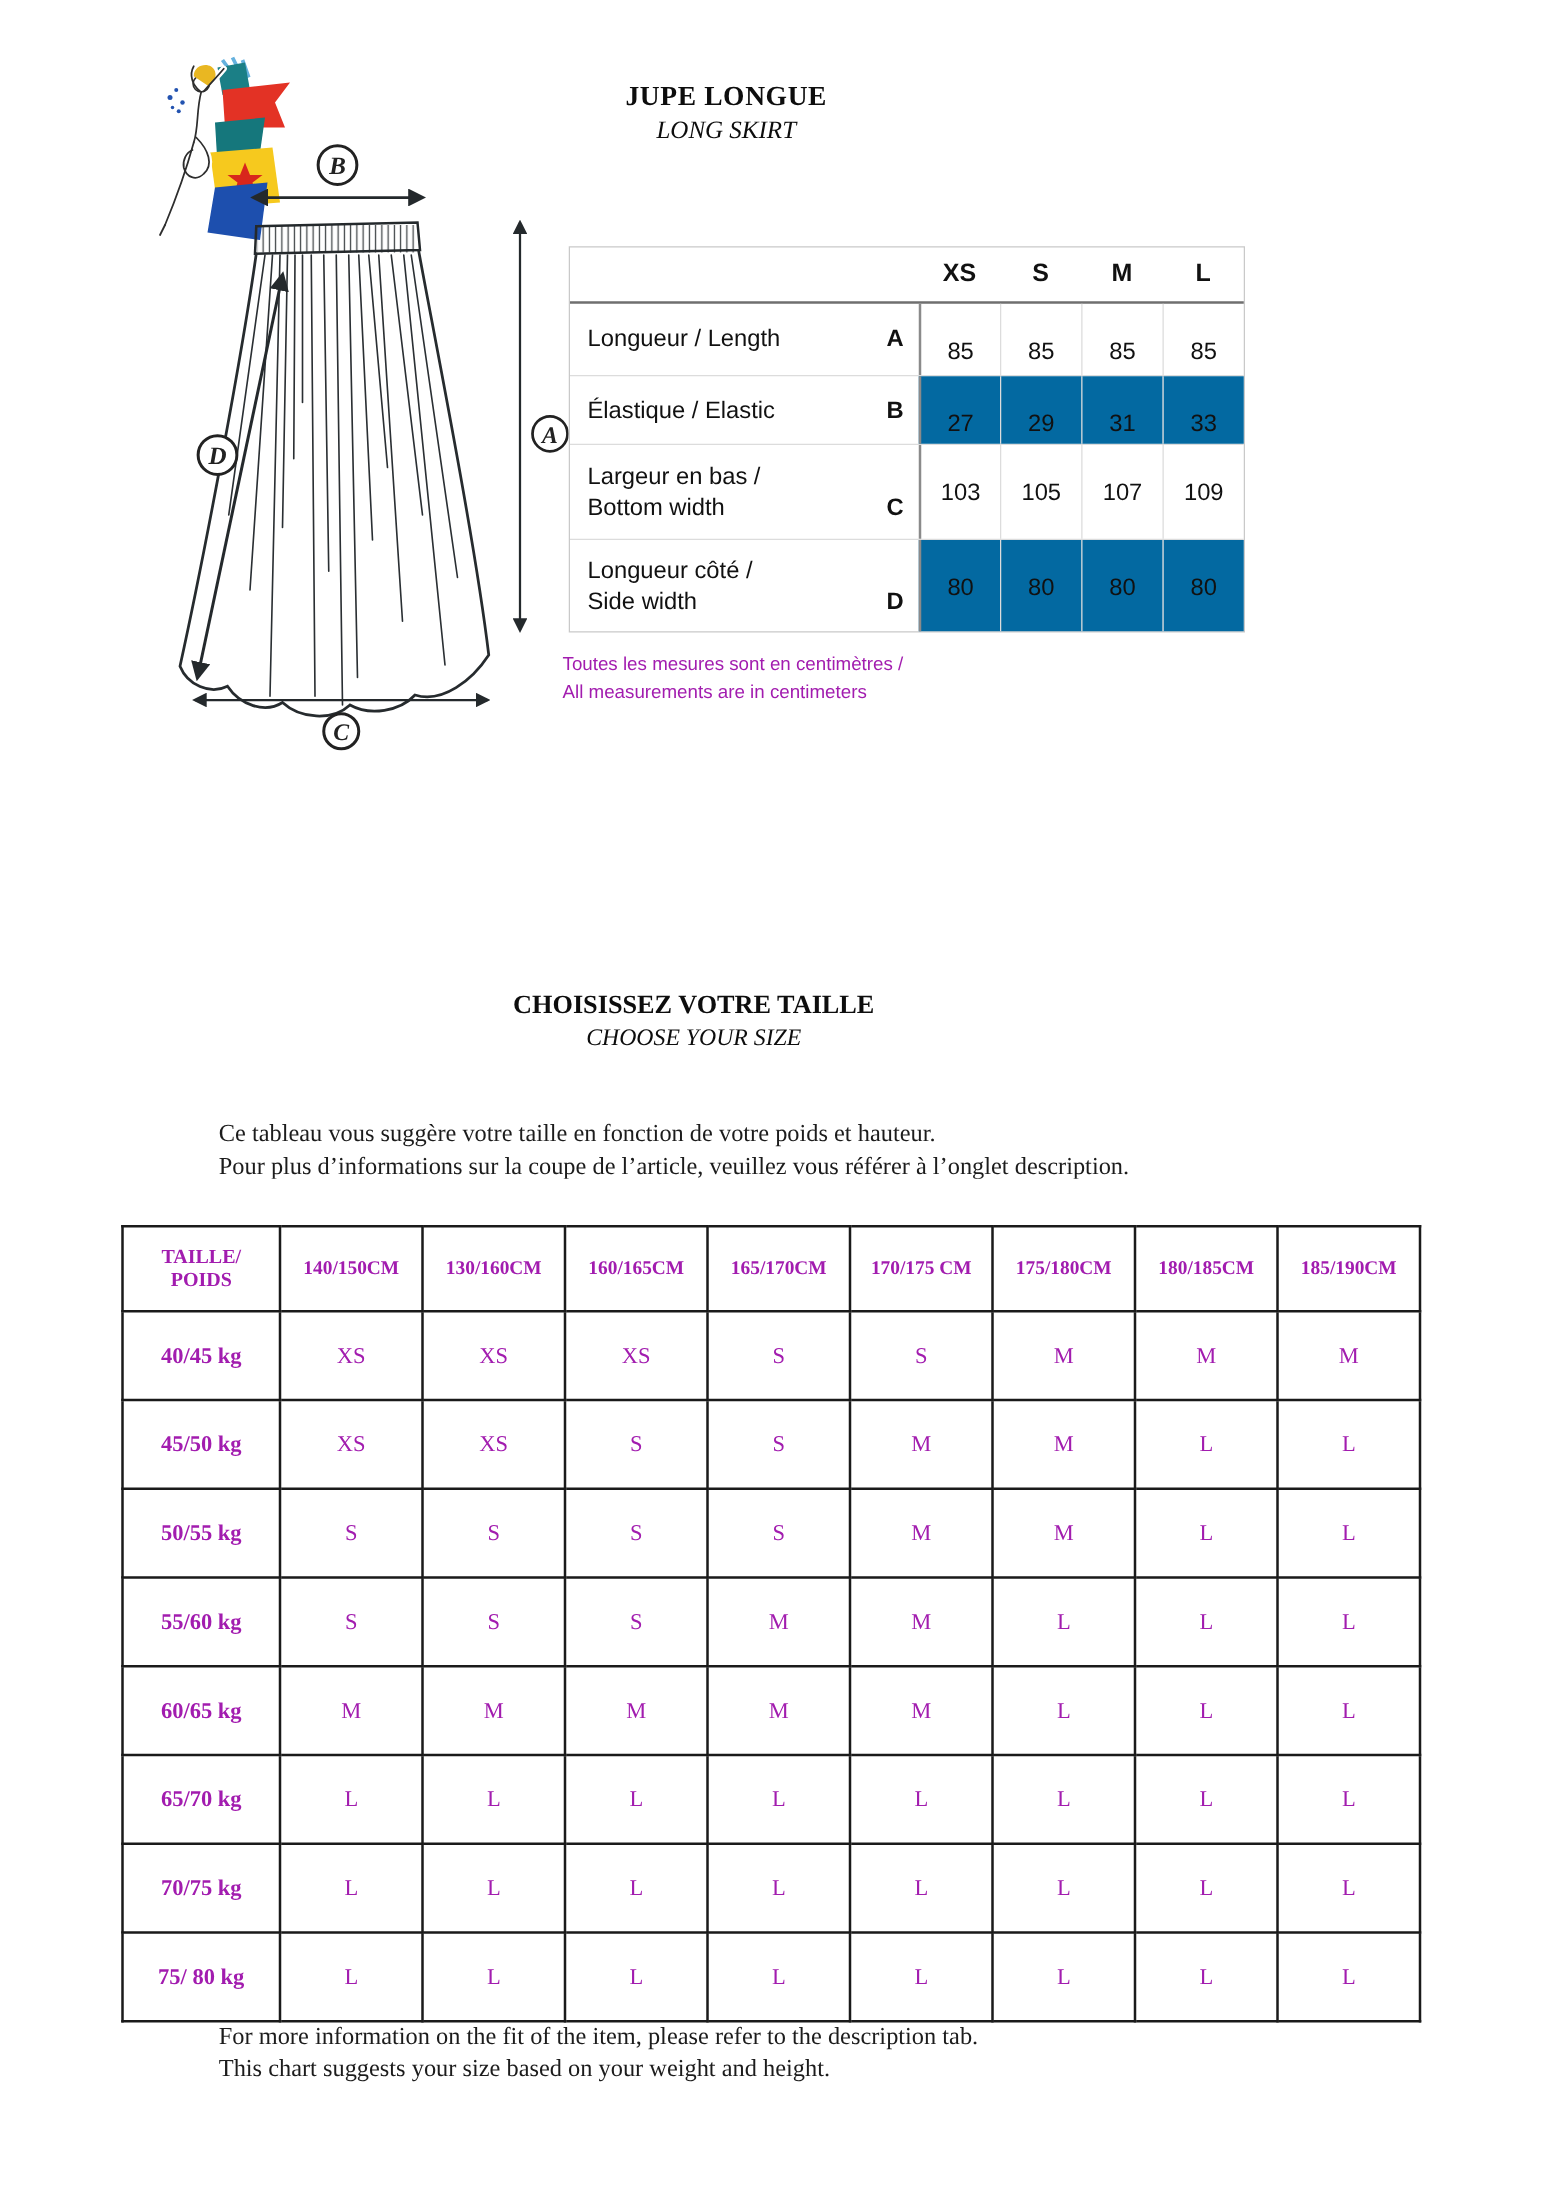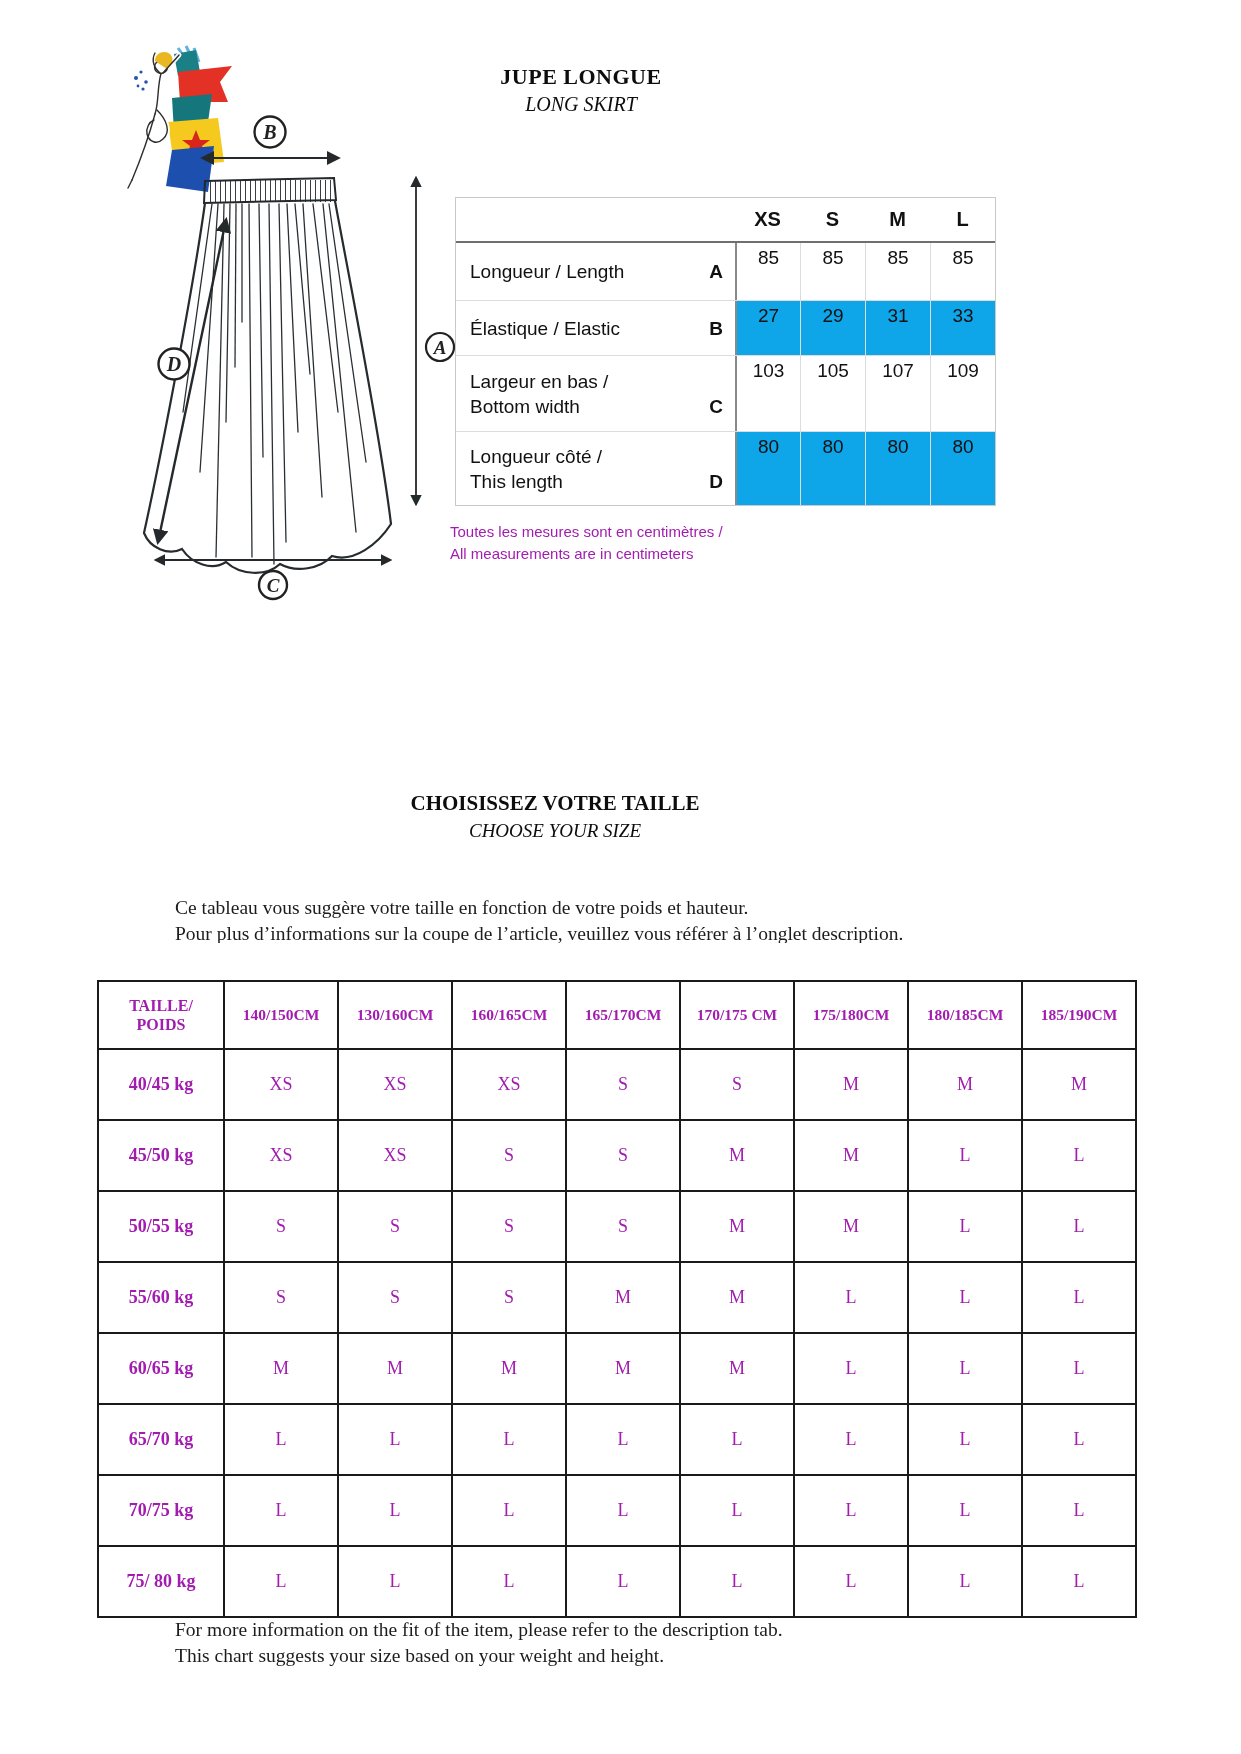--- a/index.html
+++ b/index.html
@@ -22,24 +22,24 @@
           font-family:"Liberation Sans",sans-serif;color:#111;}
   .mt-row{display:flex;border-top:1px solid #dcdcdc;box-sizing:border-box;}
   .mt-head{border-top:none;height:43px;}
   .mt-row:nth-child(2){border-top:2px solid #6f6f6f;}
   .mt-label{width:280px;box-sizing:border-box;display:flex;flex-direction:column;
             justify-content:center;padding:0 12px 0 14px;}
   .mt-line{display:flex;justify-content:space-between;align-items:baseline;
            font-size:19px;line-height:25px;}
   .mt-code{font-weight:700;}
   .mt-val{width:65.25px;box-sizing:border-box;display:flex;justify-content:center;
-          align-items:flex-start;padding-top:4px;border-left:1px solid #dcdcdc;font-size:19px;}
+          align-items:flex-start;padding-top:28px;border-left:1px solid #dcdcdc;font-size:19px;}
   .mt-val:nth-child(2){border-left:2px solid #8a8a8a;}
   .mt-head .mt-val{border-left:none;font-weight:700;font-size:20px;align-items:center;padding-top:0;}
-  .stripe .mt-val{background:#0ea5e9;}
+  .stripe .mt-val{background:#0369a1;}
 
   .units-note{position:absolute;left:450px;top:521px;width:572px;text-align:left;
               font-family:"Liberation Sans",sans-serif;font-size:15px;line-height:22px;color:#a21caf;}
 
   
   .choose-heading{position:absolute;left:0;top:791px;width:1110px;text-align:center;color:#0d0d0d;}
   .ch-fr{font-size:21px;font-weight:700;}
   .ch-en{font-size:19px;font-style:italic;margin-top:4px;}
 
   .text-para{position:absolute;font-size:19.5px;line-height:26px;color:#1c1c1c;white-space:nowrap;margin-top:11px;}
@@ -215,21 +215,21 @@
         <div class="mt-val">105</div>
         <div class="mt-val">107</div>
         <div class="mt-val">109</div>
       </div>
       <div class="mt-row stripe" style="height: 74px;">
         <div class="mt-label">
           <div class="mt-line">
             <span>Longueur côté /</span>
           </div>
           <div class="mt-line">
-            <span>This length</span>
+            <span>Side width</span>
             <span class="mt-code">D</span>
           </div>
         </div>
         <div class="mt-val">80</div>
         <div class="mt-val">80</div>
         <div class="mt-val">80</div>
         <div class="mt-val">80</div>
       </div>
     </div>
 

